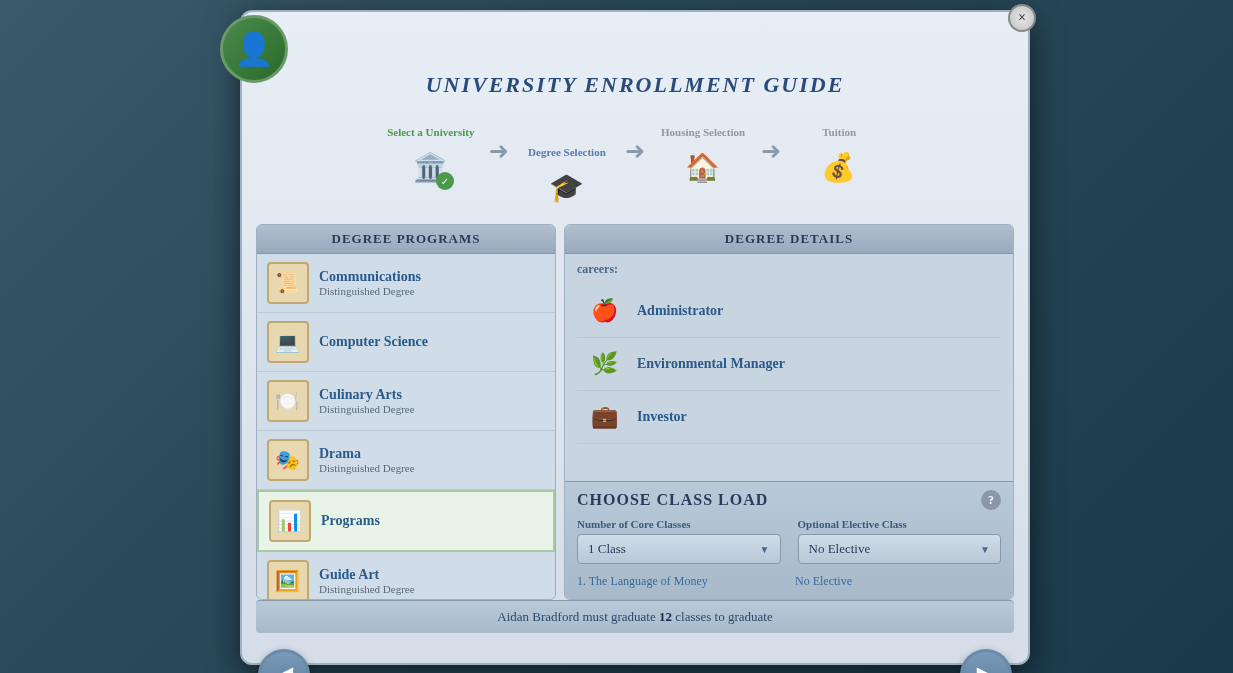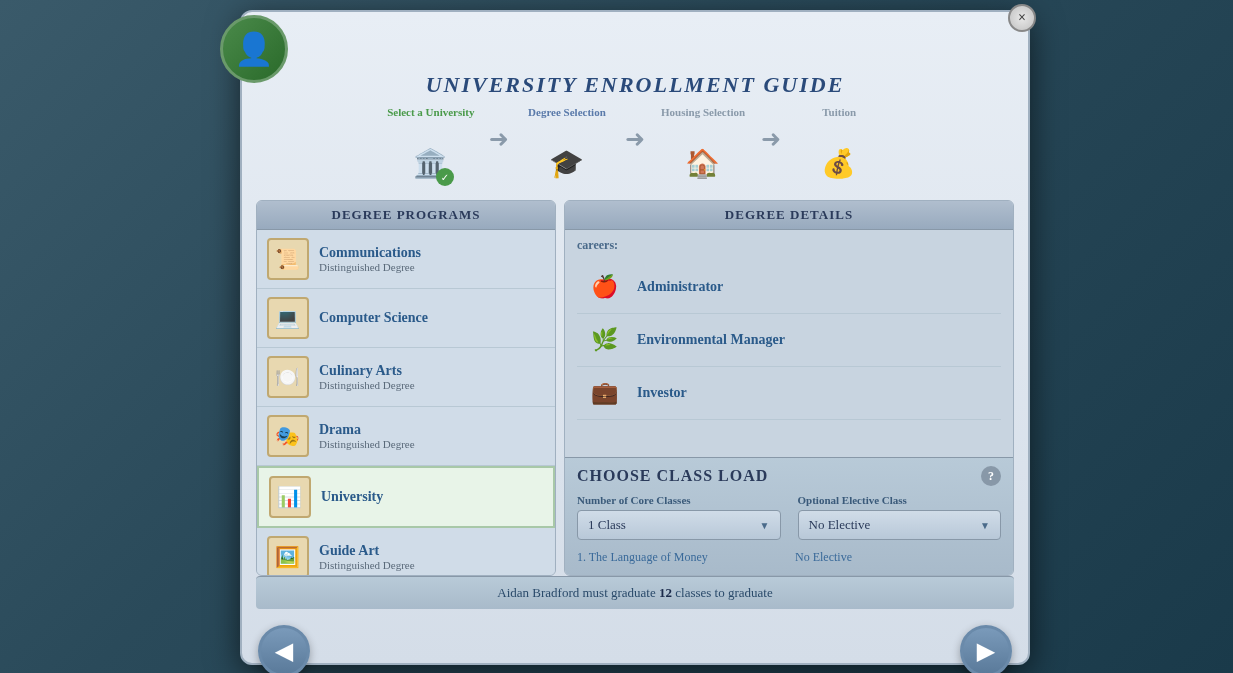--- a/index.html
+++ b/index.html
@@ -66,32 +66,32 @@
       align-items: center;
       justify-content: center;
       padding: 8px 20px 12px;
       gap: 0;
     }
 
     .step {
       display: flex;
       flex-direction: column;
       align-items: center;
-      gap: 20px;
+      gap: 4px;
       min-width: 100px;
     }
 
     .step-label {
       font-size: 11px;
       font-weight: bold;
       text-align: center;
     }
 
     .step-label.active { color: #4a9a4a; }
-    .step-label.current { color: #5a7aaa; }
+    .step-label.current { color: #5a7aaa; margin-top: 40px; }
     .step-label.inactive { color: #8a9aaa; }
 
     .step-icon {
       width: 50px;
       height: 50px;
       display: flex;
       align-items: center;
       justify-content: center;
       font-size: 28px;
       position: relative;
@@ -453,21 +453,21 @@
           <div class="degree-icon">🎭</div>
           <div class="degree-info">
             <div class="degree-name">Drama</div>
             <div class="degree-sub">Distinguished Degree</div>
           </div>
         </div>
 
         <div class="degree-item selected">
           <div class="degree-icon">📊</div>
           <div class="degree-info">
-            <div class="degree-name">University</div>
+            <div class="degree-name">Programs</div>
             <div class="degree-sub"></div>
           </div>
         </div>
 
         <div class="degree-item">
           <div class="degree-icon">🖼️</div>
           <div class="degree-info">
             <div class="degree-name">Guide Art</div>
             <div class="degree-sub">Distinguished Degree</div>
           </div>

